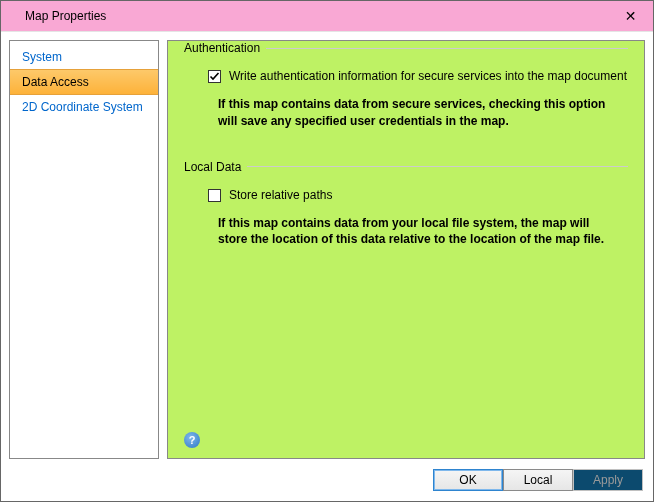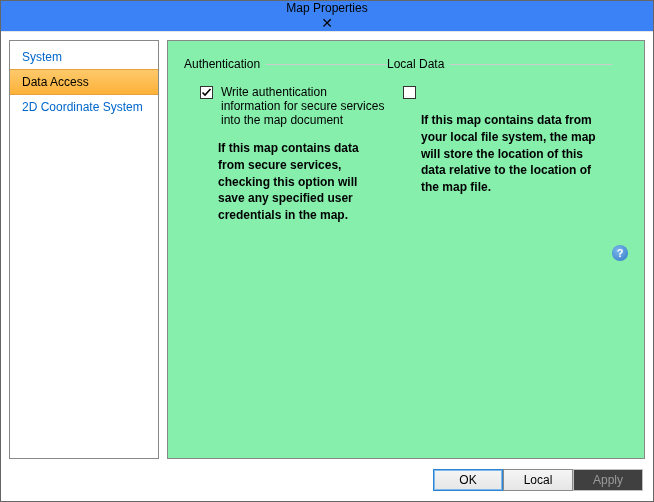--- a/index.html
+++ b/index.html
@@ -14,24 +14,23 @@
     border: 1px solid #666;
     display: flex;
     flex-direction: column;
   }
   
   .titlebar {
     height: 31px;
     display:flex;
     align-items:center;
     justify-content:space-between;
-    padding-left: 0;
-    background: #3b82f6;
+    padding-left: 24px;
+    background: #f9a8d4;
     border-bottom: 1px solid #e5e5e5;
-    flex-direction: column;
   }
   .titlebar .title { font-size:12px; color:#000; }
   .titlebar .close {
     width: 45px; height:100%;
     display:flex; align-items:center; justify-content:center;
     font-size:14px; color:#000;
   }
 
   
   .content {
@@ -53,37 +52,37 @@
   }
   .nav-item.selected {
     background: linear-gradient(#fdc96a, #fdb23a);
     border-top:1px solid #e6a13a;
     border-bottom:1px solid #e6a13a;
     color:#000;
   }
   .mainpanel {
     flex:1;
     border:1px solid #888;
-    background:#86efac;
-    padding: 16px 16px 8px 16px;
-    display:flex;
-    flex-direction:row;
+    background:#bef264;
+    padding: 0 16px 8px 16px;
+    display:flex;
+    flex-direction:column;
   }
 
   .group { margin-bottom: 30px; }
   .group-header {
     display:flex; align-items:center; gap:6px;
     margin-bottom: 14px;
   }
   .group-title { color:#000; white-space:nowrap;}
   .group-line { flex:1; border-top:1px solid #ccc; }
 
   .checkrow {
     display:flex; align-items:flex-start; gap:8px;
-    margin-left: 16px;
+    margin-left: 24px;
   }
   .checkbox {
     width:13px; height:13px;
     border:1px solid #333;
     background:#fff;
     display:flex; align-items:center; justify-content:center;
     flex-shrink:0;
     margin-top:1px;
   }
   .checkbox svg { width:11px; height:11px; display:block; }
@@ -124,21 +123,21 @@
   }
   .btn {
     width:70px; height:22px;
     border:1px solid #8a8a8a;
     background: linear-gradient(#f5f5f5,#e6e6e6);
     font-family:inherit; font-size:12px;
     display:flex; align-items:center; justify-content:center;
     cursor:default;
   }
   .btn.default { border:1px solid #2e84cf; box-shadow: inset 0 0 0 1px #7fb8ec; }
-  .btn.disabled { color:#9a9a9a; border-color:#c0c0c0; background:#404040; }
+  .btn.disabled { color:#9a9a9a; border-color:#c0c0c0; background:#0c4a6e; }
 </style>
 </head>
 <body>
 
 <div class="titlebar">
   <span class="title">Map Properties</span>
   <div class="close">
     <span>✕</span>
   </div>
 </div>
@@ -175,20 +174,21 @@
       <div class="desc">If this map contains data from secure services, checking this option will save any specified user credentials in the map.</div>
     </div>
 
     <div class="group">
       <div class="group-header">
         <span class="group-title">Local Data</span>
         <span class="group-line"></span>
       </div>
       <div class="checkrow">
         <span class="checkbox"></span>
+        <span class="check-label">Store relative paths</span>
       </div>
       <div class="desc">If this map contains data from your local file system, the map will store the location of this data relative to the location of the map file.</div>
     </div>
 
     <div class="spacer"></div>
 
     <div class="helprow">
       <span class="help-icon">?</span>
     </div>
   </div>

